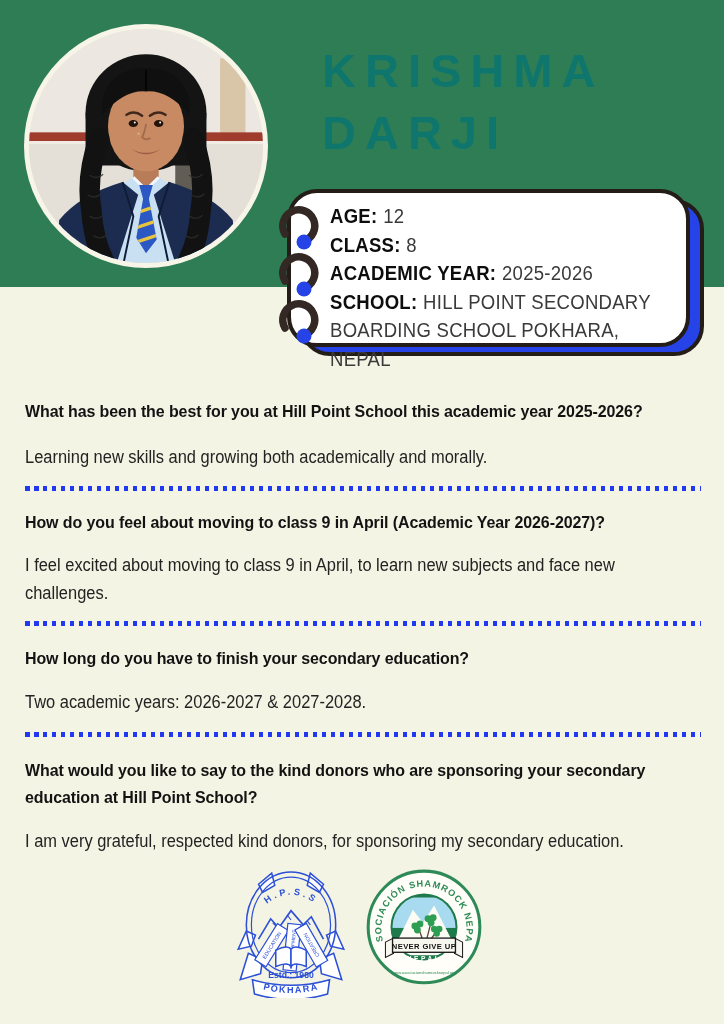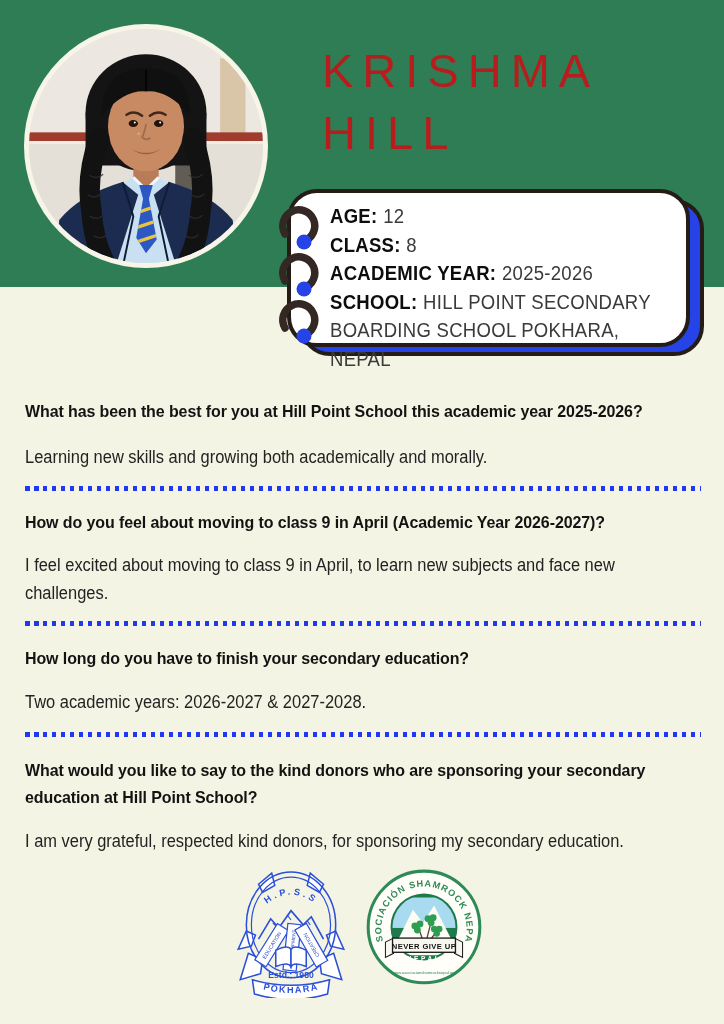--- a/index.html
+++ b/index.html
@@ -11,22 +11,22 @@
   }
   .header-band { position:absolute; top:0; left:0; width:724px; height:287px; background:#2e7d55; }
 
   .photo-wrap {
     position:absolute; left:24px; top:24px; width:244px; height:244px;
     border-radius:50%; border:5px solid #f6f5e8; overflow:hidden; background:#e9e5de;
   }
   .photo-wrap svg { display:block; width:100%; height:100%; }
 
   .student-name {
-    position:absolute; left:322px; top:40px; color:#b91c1c;
-    font-weight:400; font-size:47px; line-height:62px; letter-spacing:9px;
+    position:absolute; left:322px; top:40px; color:#0f766e;
+    font-weight:700; font-size:47px; line-height:62px; letter-spacing:9px;
   }
 
   
   .card-shadow {
     position:absolute; left:300px; top:199px; width:404px; height:157px;
     background:#2543e6; border:4px solid #241d17; border-radius:30px;
   }
   .card-white {
     position:absolute; left:287px; top:189px; width:403px; height:158px;
     background:#ffffff; border:4px solid #241d17; border-radius:30px;
@@ -128,21 +128,21 @@
         <path d="M164,150 q8,5 14,-1"></path>
           <path d="M166,170 q8,5 14,-1"></path>
           <path d="M164,192 q8,5 14,-1"></path>
           <path d="M160,212 q8,5 14,-1"></path>
       </g>
     </svg>
   </div>
 
   <div class="student-name">
     <div>KRISHMA</div>
-    <div>HILL</div>
+    <div>DARJI</div>
   </div>
 
   <div class="card-shadow"></div>
   <div class="card-white"></div>
   <div class="card-content">
     <div><span class="card-label">AGE:</span><span>12</span></div>
     <div><span class="card-label">CLASS:</span><span>8</span></div>
     <div><span class="card-label">ACADEMIC YEAR:</span><span>2025-2026</span></div>
     <div><span class="card-label">SCHOOL:</span><span>HILL POINT SECONDARY BOARDING SCHOOL POKHARA, NEPAL</span></div>
   </div>

